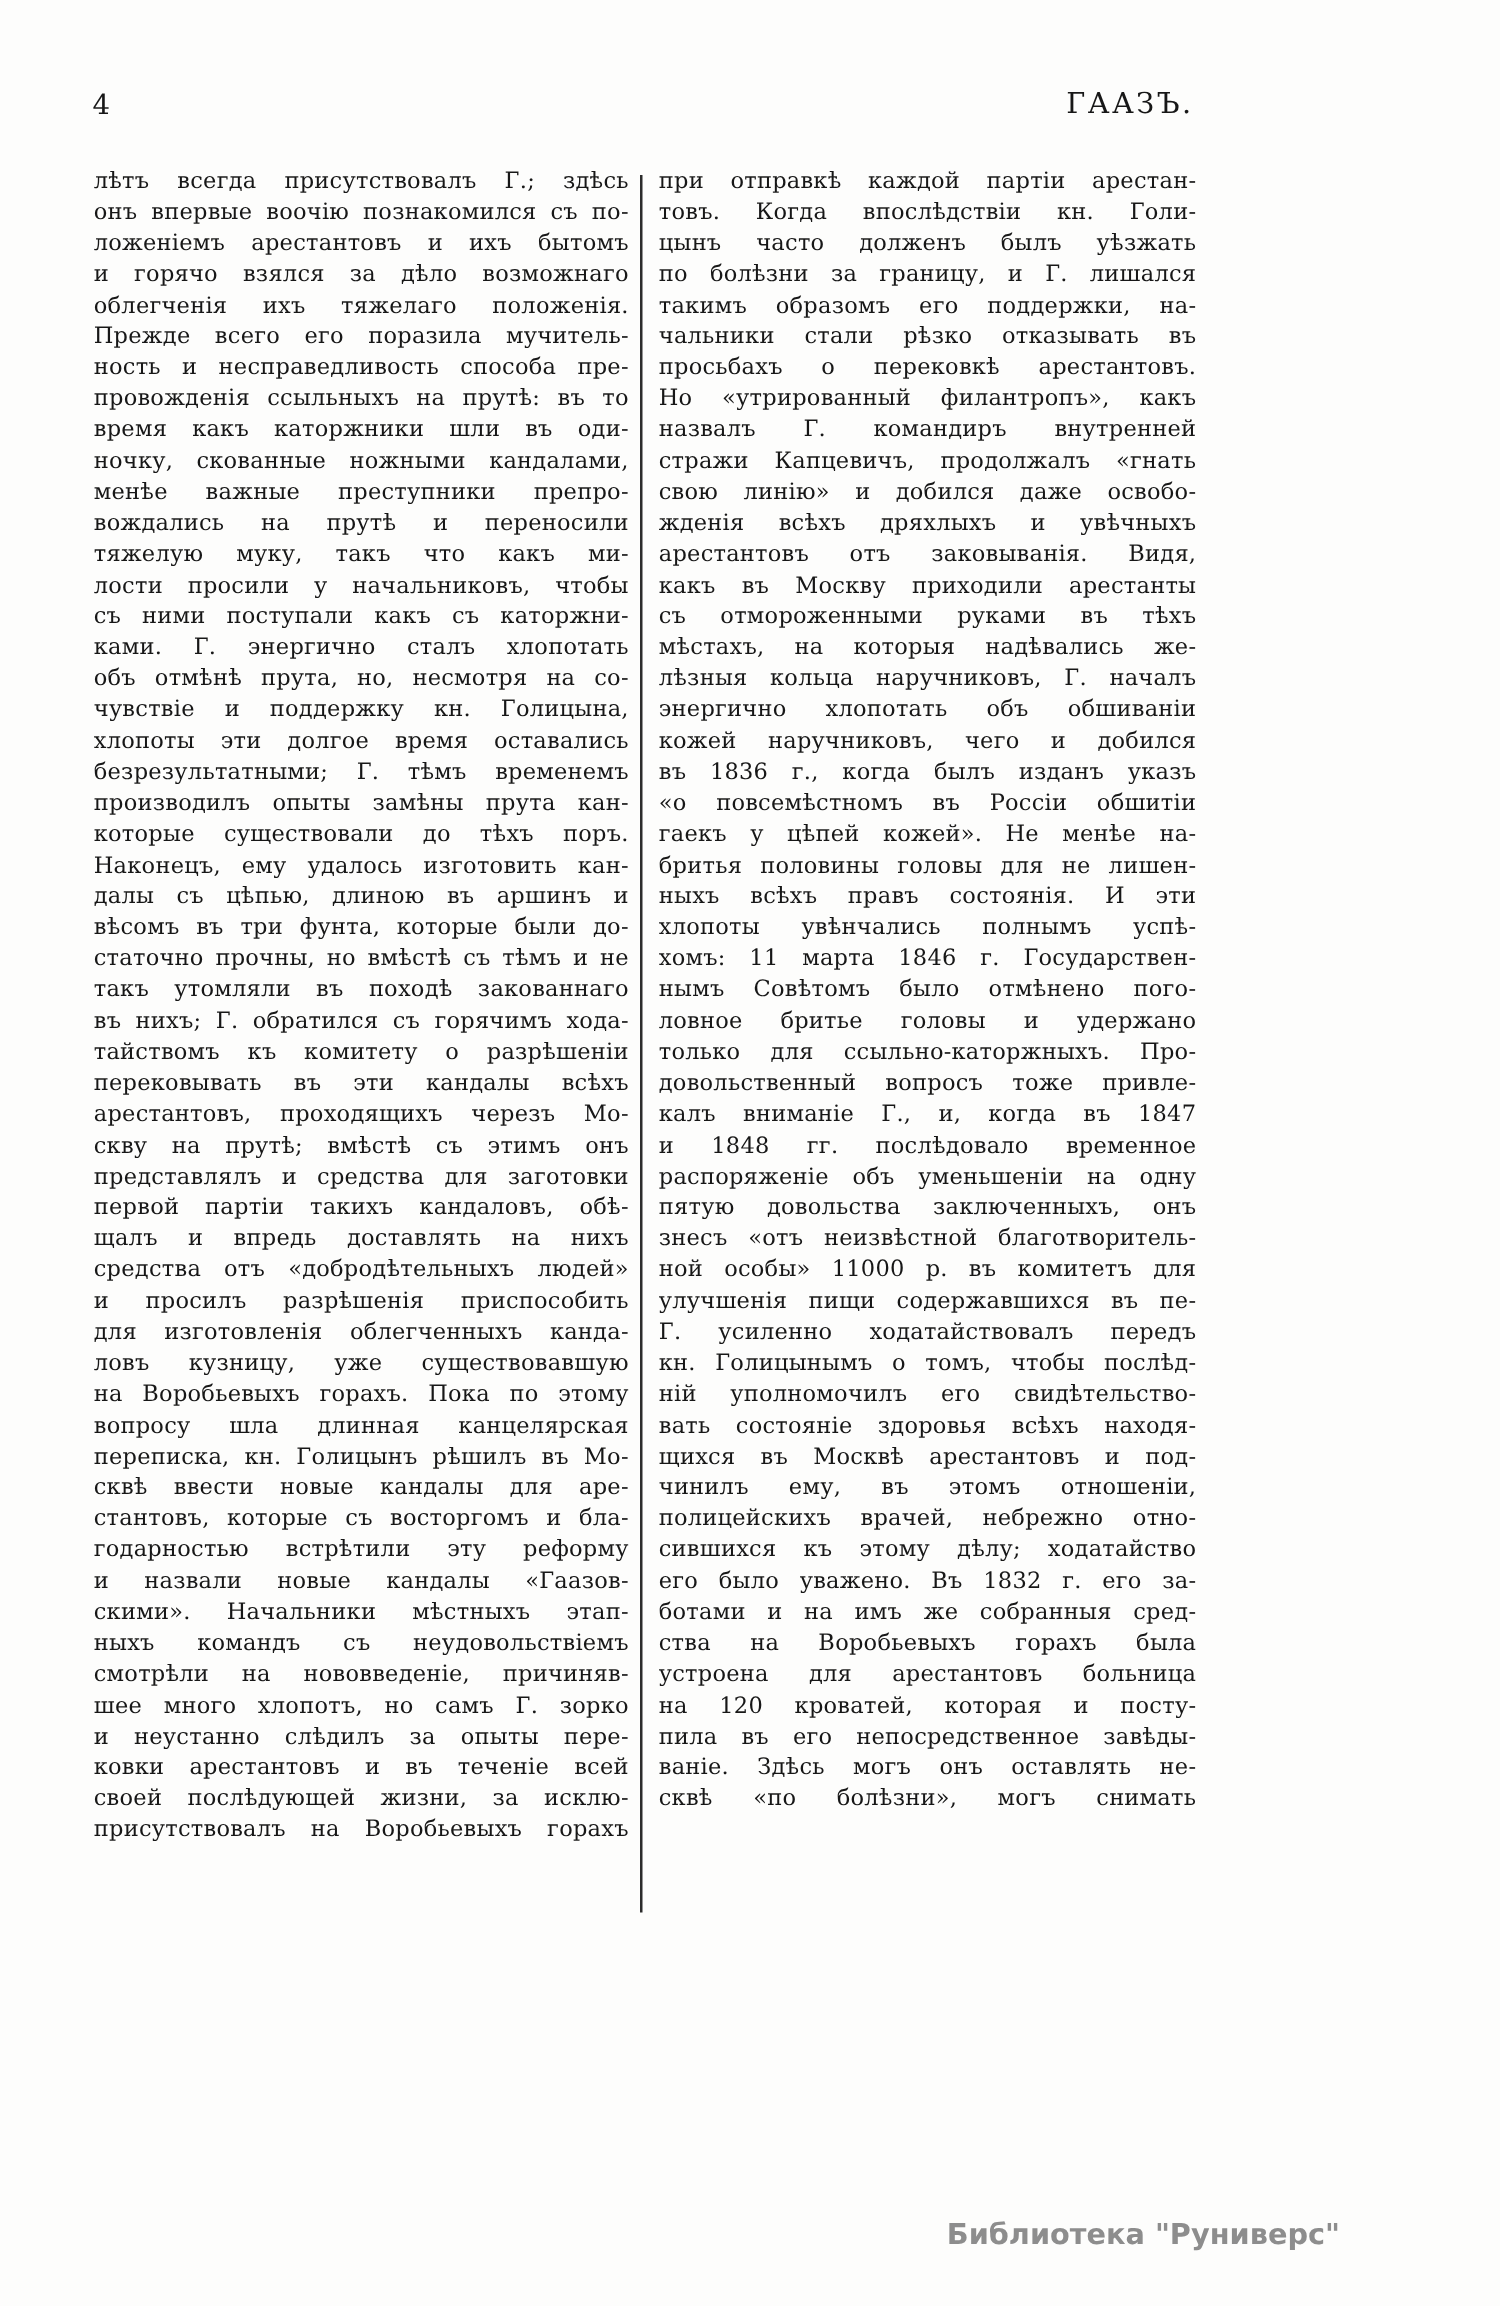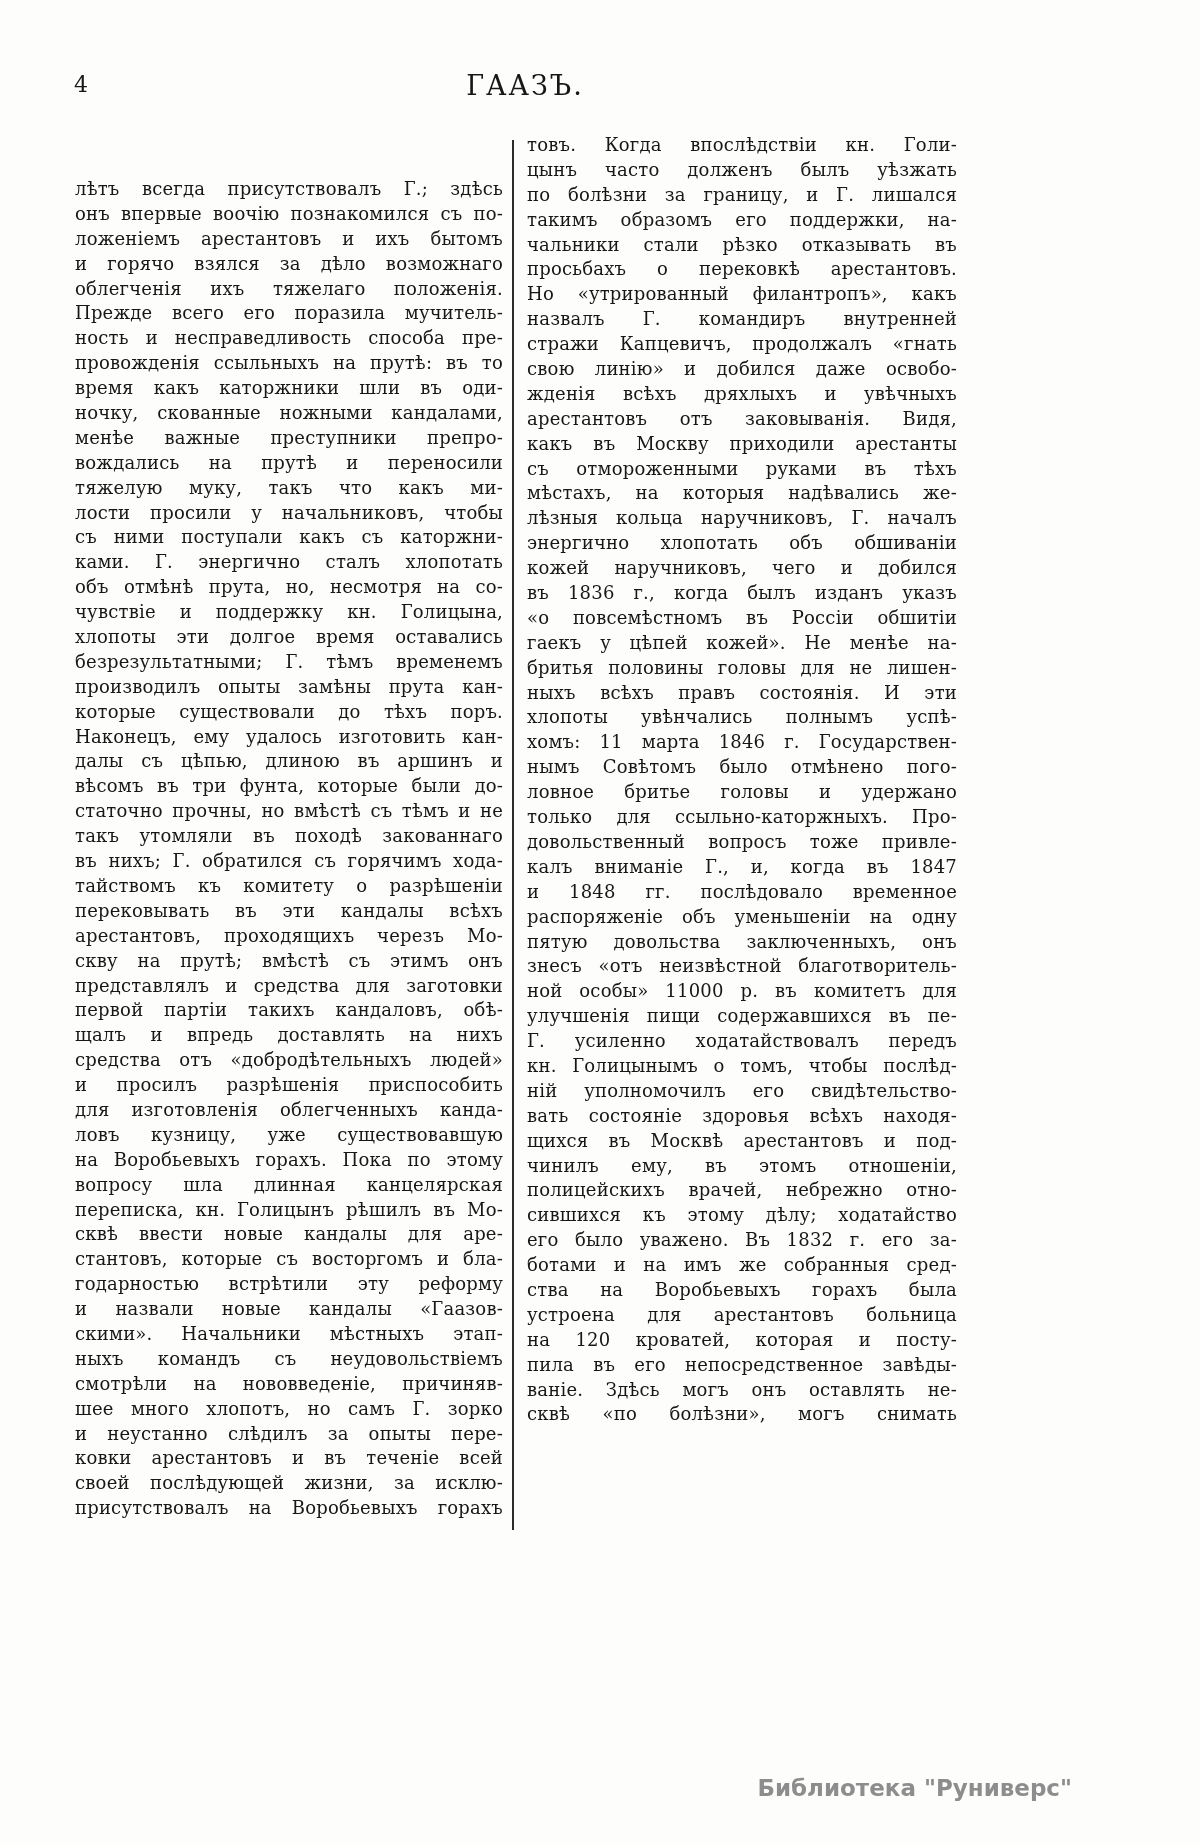--- a/index.html
+++ b/index.html
@@ -18,35 +18,35 @@
     overflow: hidden;
   }
   .page-number {
     position: absolute;
     left: 74px;
     top: 72px;
     font-size: 22px;
   }
   .page-title {
     position: absolute;
-    left: 84px;
+    left: 73px;
     top: 70px;
     width: 882px;
-    text-align: center;
-    font-size: 27px;
+    text-align: right;
+    font-size: 23px;
     letter-spacing: 2px;
   }
   .column {
     position: absolute;
     top: 133px;
     font-size: 18px;
     line-height: 24.9px;
     letter-spacing: 0.2px;
   }
-  .col-left  { left: 75px;  width: 428px; margin-top: 44px; }
+  .col-left  { left: 75px;  width: 428px; }
   .col-right { left: 527px; width: 430px; }
   .tline {
     height: 24.9px;
     overflow: hidden;
     text-align: justify;
     text-align-last: justify;
     -moz-text-align-last: justify;
   }
   .column-divider {
     position: absolute;
@@ -128,20 +128,21 @@
       <div class="tline">шее много хлопотъ, но самъ Г. зорко</div>
       <div class="tline">и неустанно слѣдилъ за опыты пере-</div>
       <div class="tline">ковки арестантовъ и въ теченіе всей</div>
       <div class="tline">своей послѣдующей жизни, за исклю-</div>
       <div class="tline">присутствовалъ на Воробьевыхъ горахъ</div>
     </div>
 
   <div class="column-divider"></div>
 
   <div class="column col-right">
+      <div class="tline">при отправкѣ каждой партіи арестан-</div>
       <div class="tline">товъ. Когда впослѣдствіи кн. Голи-</div>
       <div class="tline">цынъ часто долженъ былъ уѣзжать</div>
       <div class="tline">по болѣзни за границу, и Г. лишался</div>
       <div class="tline">такимъ образомъ его поддержки, на-</div>
       <div class="tline">чальники стали рѣзко отказывать въ</div>
       <div class="tline">просьбахъ о перековкѣ арестантовъ.</div>
       <div class="tline">Но «утрированный филантропъ», какъ</div>
       <div class="tline">назвалъ Г. командиръ внутренней</div>
       <div class="tline">стражи Капцевичъ, продолжалъ «гнать</div>
       <div class="tline">свою линію» и добился даже освобо-</div>

